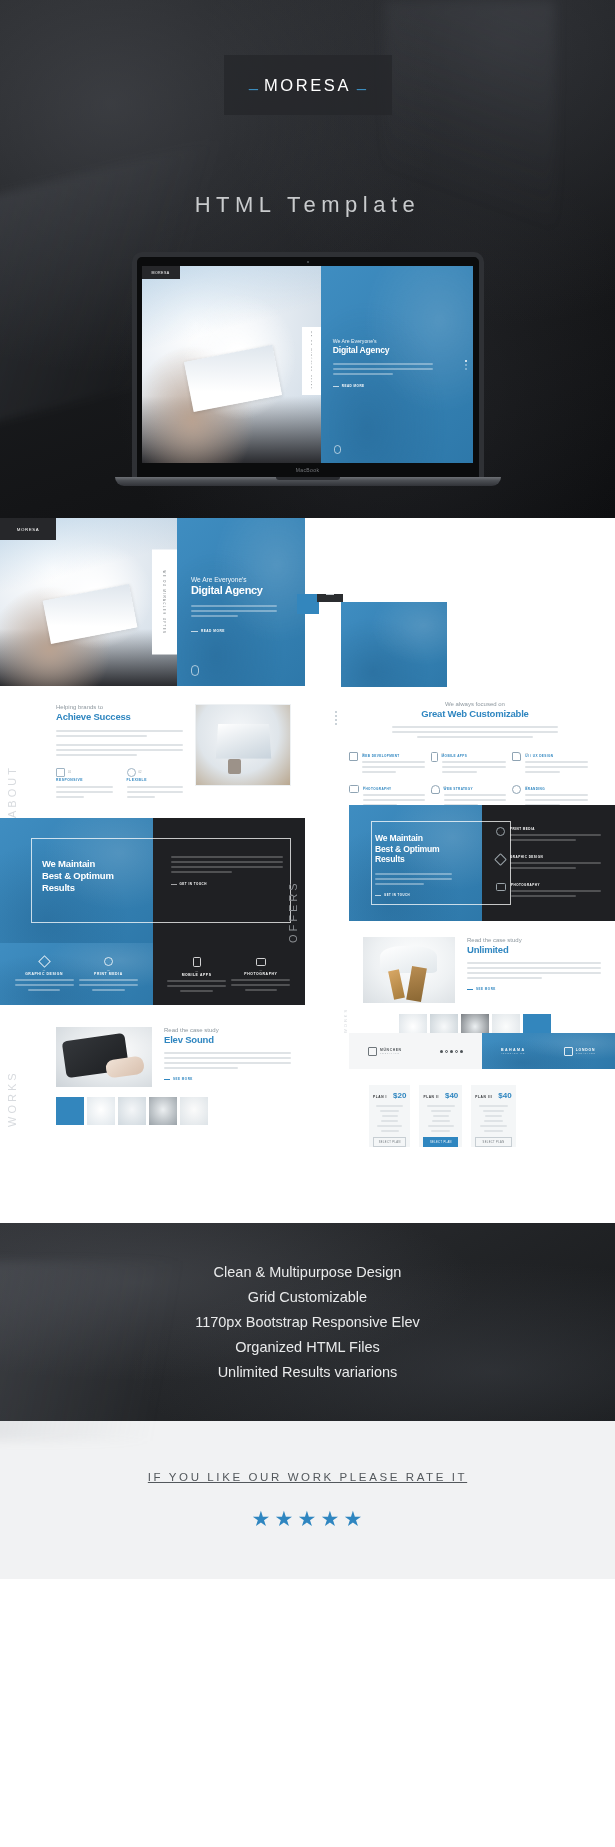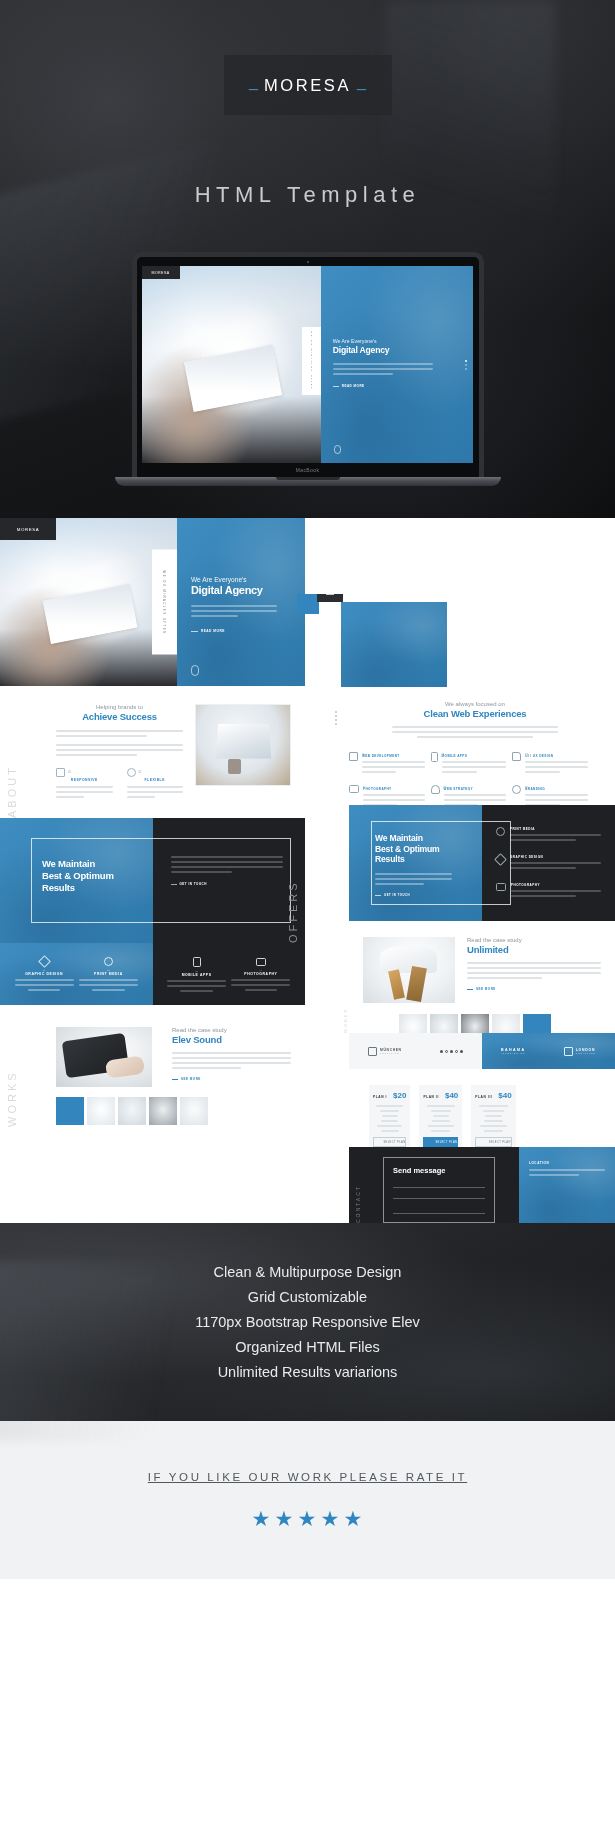--- a/index.html
+++ b/index.html
@@ -42,21 +42,21 @@
   }
   .logo-txt {
     color:#ffffff; font-size:16.5px; letter-spacing:2.6px; font-weight:300;
   }
   .logo-dash { color:#3d93c7; font-size:16px; padding:0 6px; position:relative; top:-3px;}
   .hero-title {
     position:absolute; top:129px; width:100%; text-align:center;
     color:#fff; font-size:33px; font-weight:300; letter-spacing:.2px; z-index:4;
   }
   .hero-sub {
-    position:absolute; top:182px; width:100%; text-align:center;
+    position:absolute; top:192px; width:100%; text-align:center;
     color:#c9cbcd; font-size:22px; font-weight:300; letter-spacing:5.5px; z-index:4;
   }
 
   
   .laptop { position:absolute; left:50%; transform:translateX(-50%); top:252px; width:352px; z-index:5;}
   .lid {
     border:5px solid #2f3135; border-bottom:none; border-radius:10px 10px 0 0;
     background:#0b0c0d; padding:9px 5px 0 5px; position:relative;
   }
   .cam { position:absolute; top:4px; left:50%; transform:translateX(-50%); width:2px;height:2px;border-radius:50%;background:#55585c;}
@@ -147,21 +147,21 @@
     position:absolute; border:1px solid rgba(255,255,255,.75);
     left:31px; right:14px; top:20px; bottom:20px; pointer-events:none;
   }
 
   
   .thumbs{ display:flex; gap:3px; }
   .thumb{ width:28px;height:28px;background:#eef1f3; position:relative; overflow:hidden;}
   .thumb.sel{ background:#3386bd;}
 
   
-  .pcard{ background:#f4f6f7; padding:6px 4px; text-align:right; }
+  .pcard{ background:#f4f6f7; padding:6px 4px; text-align:center; }
   .pcard .pl{ font-size:3.2px;font-weight:700;letter-spacing:.6px;color:#2b2d30;}
   .pcard .pr{ font-size:8px;font-weight:700;color:#2f86c0;}
   .pcard .pb{ font-size:2.6px;border:.5px solid #c7ced3;padding:2.5px 0;margin-top:5px;color:#6c7378;letter-spacing:.4px;}
   .pcard .pb.on{ background:#2f86c0;border-color:#2f86c0;color:#fff;}
 
   
   .features{
     position:relative; height:198px;
     background:
       radial-gradient(ellipse at 22% 30%, rgba(92,95,102,.40) 0%, rgba(0,0,0,0) 50%),
@@ -258,21 +258,21 @@
                 <span style="color:#fff;font-size:3.2px;font-weight:700;letter-spacing:.5px;">READ MORE</span>
               </div>
             </div>
             <div style="position:absolute;left:14px;bottom:10px;width:8px;height:11px;border:.6px solid rgba(255,255,255,.6);border-radius:4px;z-index:3;"></div>
           </div>
         </div>
 
         <div class="blk" style="height:132px;background:#fff;padding:18px 14px 0 0;">
           <div class="sidelabel">ABOUT</div>
           <div style="display:flex;gap:12px;padding-left:56px;">
-            <div style="flex:1;text-align:center;">
+            <div style="flex:1;">
               <div class="mini-h1">Helping brands to</div>
               <div class="mini-h2" style="margin-top:1px;">Achieve Success</div>
               <div style="margin-top:8px;">
                 <div class="txtline"></div>
                   <div class="txtline" style="width:72%;"></div>
               </div>
               <div style="margin-top:7px;">
                 <div class="txtline"></div>
                   <div class="txtline"></div>
                   <div class="txtline" style="width:64%;"></div>
@@ -380,21 +380,21 @@
                   <div class="txtline d"></div>
                   <div class="txtline d"></div>
                   <div class="txtline d" style="width:55%;margin:0 auto;"></div>
                 </div>
             </div>
           </div>
         </div>
 
         <div class="blk" style="height:122px;background:#fff;padding:22px 14px 0 0;">
           <div class="sidelabel">WORKS</div>
-          <div style="display:flex;gap:20px;padding-left:56px;">
+          <div style="display:flex;gap:12px;padding-left:56px;">
             <div style="width:96px;height:60px;position:relative;background:#eceff1;overflow:hidden;">
               <div style="position:absolute;inset:0;background:radial-gradient(ellipse at 60% 40%, #fdfdfd 0%, #e3e7ea 60%, #cdd3d8 100%);"></div>
               <div style="position:absolute;left:8%;top:16%;width:66%;height:62%;background:linear-gradient(150deg,#34373b,#1d1f22);border-radius:5px;transform:rotate(-8deg);"></div>
               <div style="position:absolute;left:52%;top:52%;width:40%;height:30%;background:linear-gradient(150deg,#f0e2d6,#d8c0ae);border-radius:8px;transform:rotate(-8deg);"></div>
             </div>
             <div style="flex:1;">
               <div class="mini-h1">Read the case study</div>
               <div class="mini-h2" style="margin-top:1px;">Elev Sound</div>
               <div style="margin-top:7px;">
                 <div class="txtline"></div>
@@ -435,21 +435,21 @@
 
         <div class="blk" style="height:118px;background:#fff;padding:14px 14px 0 44px;position:relative;">
           <div class="minidots" style="left:30px;top:24px;">
             <i></i>
               <i></i>
               <i></i>
               <i></i>
           </div>
           <div style="text-align:center;">
             <div class="mini-h1">We always focused on</div>
-            <div class="mini-h2" style="margin-top:1px;">Clean Web Experiences</div>
+            <div class="mini-h2" style="margin-top:1px;">Great Web Customizable</div>
             <div style="margin:7px auto 0;width:66%;">
               <div class="txtline"></div>
                 <div class="txtline"></div>
                 <div class="txtline" style="width:70%;margin:0 auto;"></div>
             </div>
           </div>
           <div style="display:flex;flex-wrap:wrap;margin-top:14px;gap:9px 6px;">
             <div style="width:30%;display:flex;gap:4px;">
               <span class="icon-sq" style="flex:none;border-color:#8fa4b4;"></span>
               <div style="flex:1;">
@@ -691,38 +691,20 @@
                 <div class="txtline" style="width:74%;margin:0 auto 3px;"></div>
                 <div class="txtline" style="width:54%;margin:0 auto 3px;"></div>
               </div>
               <div class="pb">SELECT PLAN</div>
             </div>
           </div>
         </div>
 
         <div class="blk" style="height:76px;margin-left:0;display:flex;">
           <div style="width:44px;background:#fff;"></div>
-          <div style="flex:1;background:#1f2023;position:relative;display:flex;">
-            <div class="sidelabel dark" style="left:6px;color:#7b7f83;font-size:5px;letter-spacing:2px;">CONTACT</div>
-            <div style="margin-left:34px;margin-top:10px;width:112px;border:1px solid rgba(255,255,255,.5);padding:8px 9px;">
-              <div style="color:#fff;font-size:7.5px;font-weight:700;">Send message</div>
-              <div style="margin-top:7px;border-bottom:.5px solid rgba(255,255,255,.28);height:6px;" placeholder="Your Name"></div>
-              <div style="margin-top:5px;border-bottom:.5px solid rgba(255,255,255,.28);height:6px;" placeholder="Your Email"></div>
-              <div style="margin-top:5px;border-bottom:.5px solid rgba(255,255,255,.28);height:10px;" placeholder="Your Message"></div>
-            </div>
-            <div class="blue" style="position:absolute;right:0;top:0;bottom:0;width:96px;">
-              <div style="position:relative;z-index:2;padding:14px 10px;">
-                <div style="color:#fff;font-size:3px;font-weight:700;letter-spacing:.6px;">LOCATION</div>
-                <div style="margin-top:4px;">
-                    <div class="txtline w"></div>
-                    <div class="txtline w" style="width:66%;"></div>
-                  </div>
-              </div>
-            </div>
-          </div>
         </div>
       </div>
     </div>
   </section>
 
   <section class="features">
     <div class="feat">Clean &amp; Multipurpose Design</div>
     <div class="feat">Grid Customizable</div>
     <div class="feat">1170px Bootstrap Responsive Elev</div>
     <div class="feat">Organized HTML Files</div>

